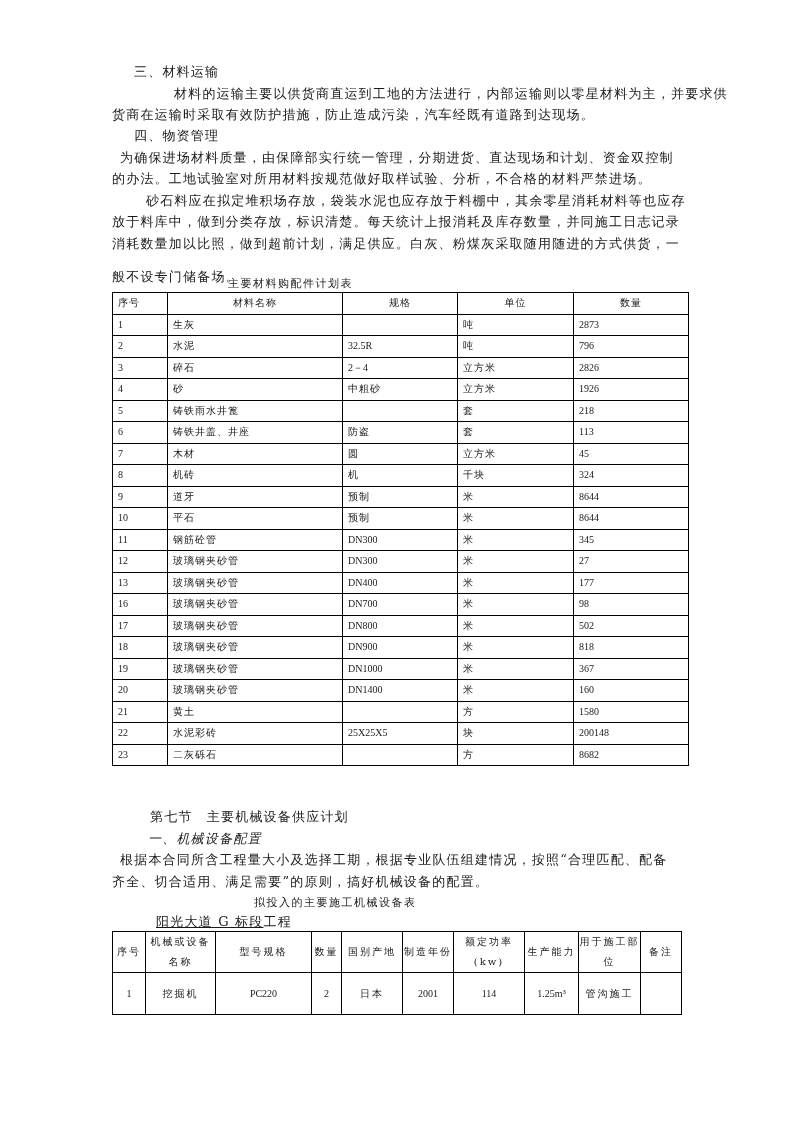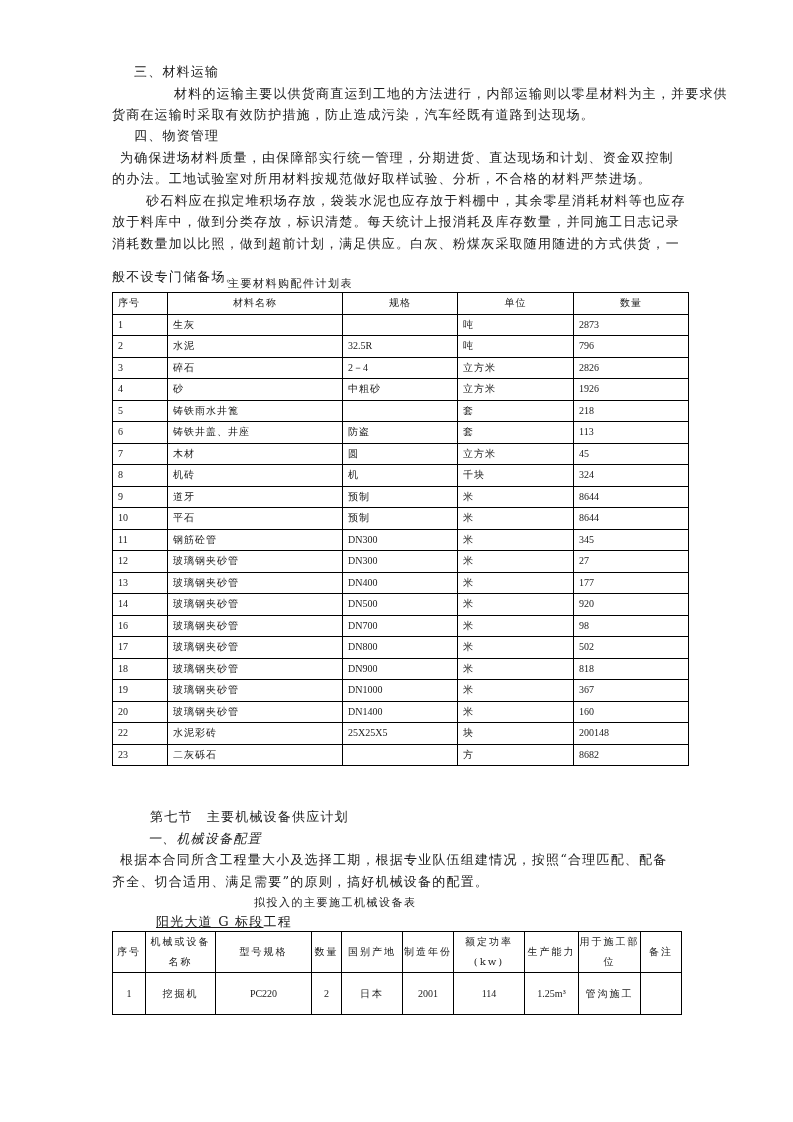--- a/index.html
+++ b/index.html
@@ -195,27 +195,20 @@
         <td class="num">27</td>
       </tr>
       <tr>
         <td class="num">13</td>
         <td>玻璃钢夹砂管</td>
         <td class="num">DN400</td>
         <td>米</td>
         <td class="num">177</td>
       </tr>
       <tr>
-        <td class="num">14</td>
-        <td>玻璃钢夹砂管</td>
-        <td class="num">DN500</td>
-        <td>米</td>
-        <td class="num">920</td>
-      </tr>
-      <tr>
         <td class="num">16</td>
         <td>玻璃钢夹砂管</td>
         <td class="num">DN700</td>
         <td>米</td>
         <td class="num">98</td>
       </tr>
       <tr>
         <td class="num">17</td>
         <td>玻璃钢夹砂管</td>
         <td class="num">DN800</td>
@@ -235,20 +228,27 @@
         <td class="num">DN1000</td>
         <td>米</td>
         <td class="num">367</td>
       </tr>
       <tr>
         <td class="num">20</td>
         <td>玻璃钢夹砂管</td>
         <td class="num">DN1400</td>
         <td>米</td>
         <td class="num">160</td>
+      </tr>
+      <tr>
+        <td class="num">21</td>
+        <td>黄土</td>
+        <td></td>
+        <td>方</td>
+        <td class="num">1580</td>
       </tr>
       <tr>
         <td class="num">22</td>
         <td>水泥彩砖</td>
         <td class="num">25X25X5</td>
         <td>块</td>
         <td class="num">200148</td>
       </tr>
       <tr>
         <td class="num">23</td>

